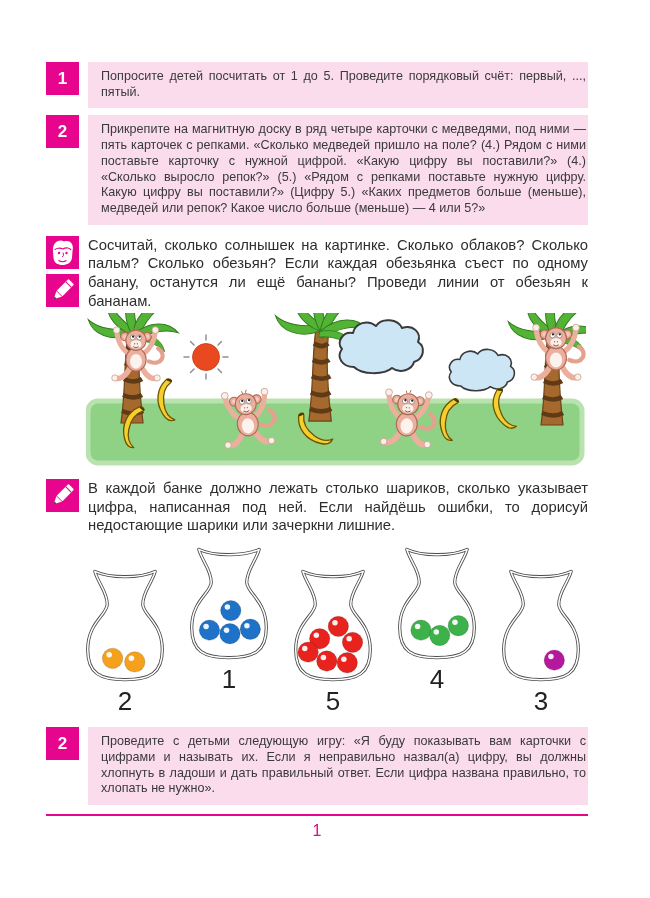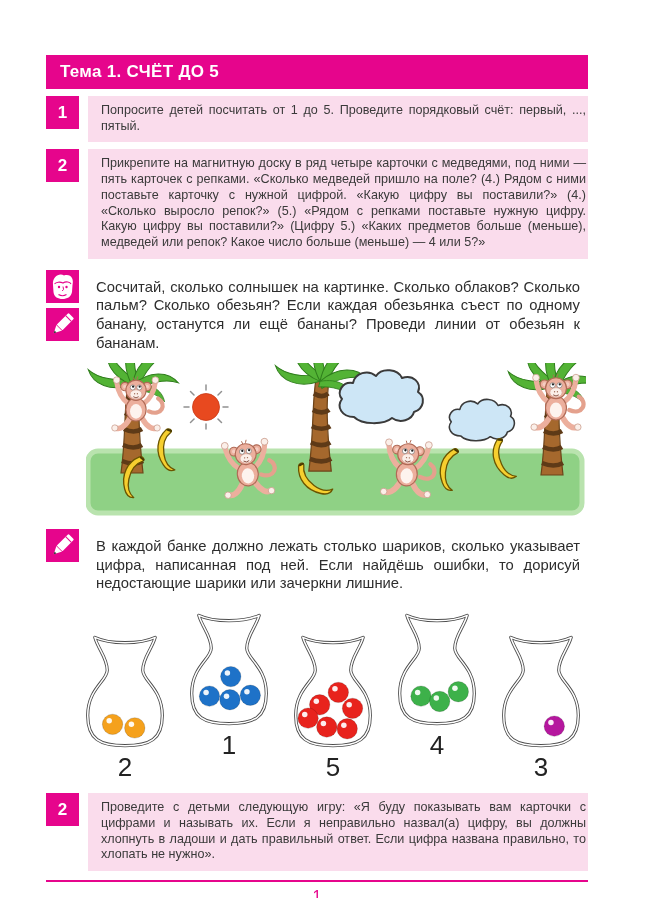--- a/index.html
+++ b/index.html
@@ -19,21 +19,21 @@
   }
   .task-box{
     flex:1;background:#FADCEC;padding:7px 2px 8px 13px;
     font-size:12.6px;line-height:15.7px;text-align:justify;color:#3a3a3a;
   }
   .exercise-row{display:flex;gap:9px;align-items:flex-start;margin-top:11px;}
   .icon-col{flex:0 0 33px;display:flex;flex-direction:column;gap:5px;}
   .icon-square{width:33px;height:33px;background:#E6058C;}
   .icon-square svg{display:block;width:33px;height:33px;}
   .exercise-text{
-    flex:1;margin:8px;font-size:14.8px;line-height:18.8px;text-align:justify;color:#2e2e2e;
+    flex:1;margin:0;font-size:14.8px;line-height:18.8px;text-align:justify;color:#2e2e2e;
   }
   .scene-svg{display:block;margin:2px 0 0 40px;}
   .jars-row{display:flex;gap:6px;margin:9px 0 0 30px;height:176px;align-items:flex-start;}
   .jar-wrap{width:98px;display:flex;flex-direction:column;align-items:center;}
   .jar-wrap.low{margin-top:22px;}
   .jar-svg{width:98px;height:119px;display:block;}
   .vase-outer{fill:#ffffff;stroke:#4a4a4a;stroke-width:3.6;stroke-linejoin:round;}
   .vase-inner{fill:none;stroke:#ffffff;stroke-width:1.7;stroke-linejoin:round;}
   .jar-label{font-size:26px;color:#222;margin-top:3px;line-height:1;}
   .footer-rule{border:none;border-top:2px solid #E6058C;margin:9px 0 0 0;}
@@ -106,23 +106,20 @@
     <path id="cloud" d="M-30,14 C-42,14 -48,4 -42,-4 C-48,-11 -41,-22 -31,-20 C-29,-30 -16,-34 -8,-27 C-2,-36 14,-34 18,-25 C29,-29 38,-20 34,-11 C42,-6 40,6 30,9 C28,17 16,21 8,15 C0,22 -22,22 -30,14 Z" fill="#CDE6F6" stroke="#3a3a3a" stroke-width="2" stroke-linejoin="round"></path>
     <g id="banana">
       <path d="M1,3 C2,16 12,26 27,27 C33,27.5 37,25 38,21 C33,24 26,24 19,20 C10,15 6,8 6,1 C5,-2 1,0 1,3 Z" fill="#F6CF2F" stroke="#6b5500" stroke-width="1.3" stroke-linejoin="round"></path>
       <path d="M2,2 l3,-2" stroke="#4a3a00" stroke-width="2" stroke-linecap="round"></path>
     </g>
   </defs>
 </svg>
 
 <div class="content">
 
-  <div class="header-bar">
-    <span>Тема 1. СЧЁТ ДО 5</span>
-  </div>
 
   <div class="task-row">
     <div class="badge">1</div>
     <div class="task-box">Попросите детей посчитать от 1 до 5. Проведите порядковый счёт: первый, ..., пятый.</div>
   </div>
 
   <div class="task-row">
     <div class="badge">2</div>
     <div class="task-box">Прикрепите на магнитную доску в ряд четыре карточки с медведями, под ними — пять карточек с репками. «Сколько медведей пришло на поле? (4.) Рядом с ними поставьте карточку с нужной цифрой. «Какую цифру вы поставили?» (4.) «Сколько выросло репок?» (5.) «Рядом с репками поставьте нужную цифру. Какую цифру вы поставили?» (Цифру 5.) «Каких предметов больше (меньше), медведей или репок? Какое число больше (меньше) — 4 или 5?»</div>
   </div>

